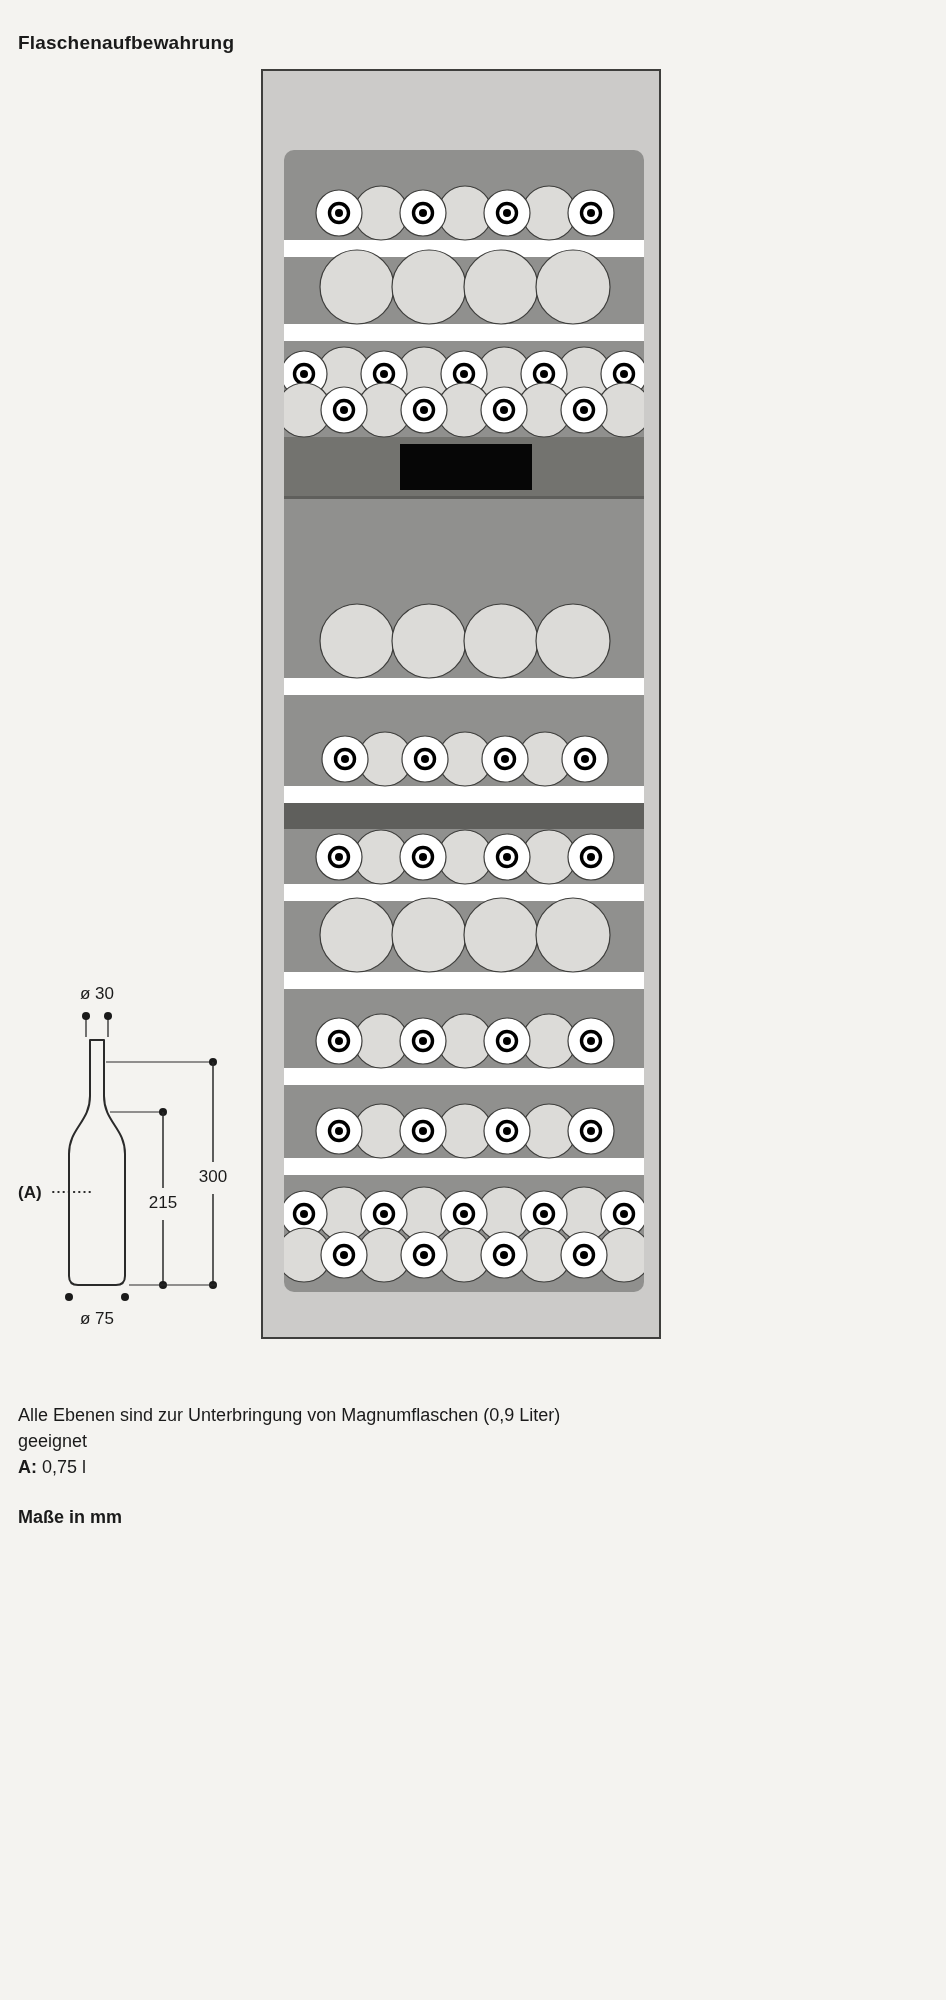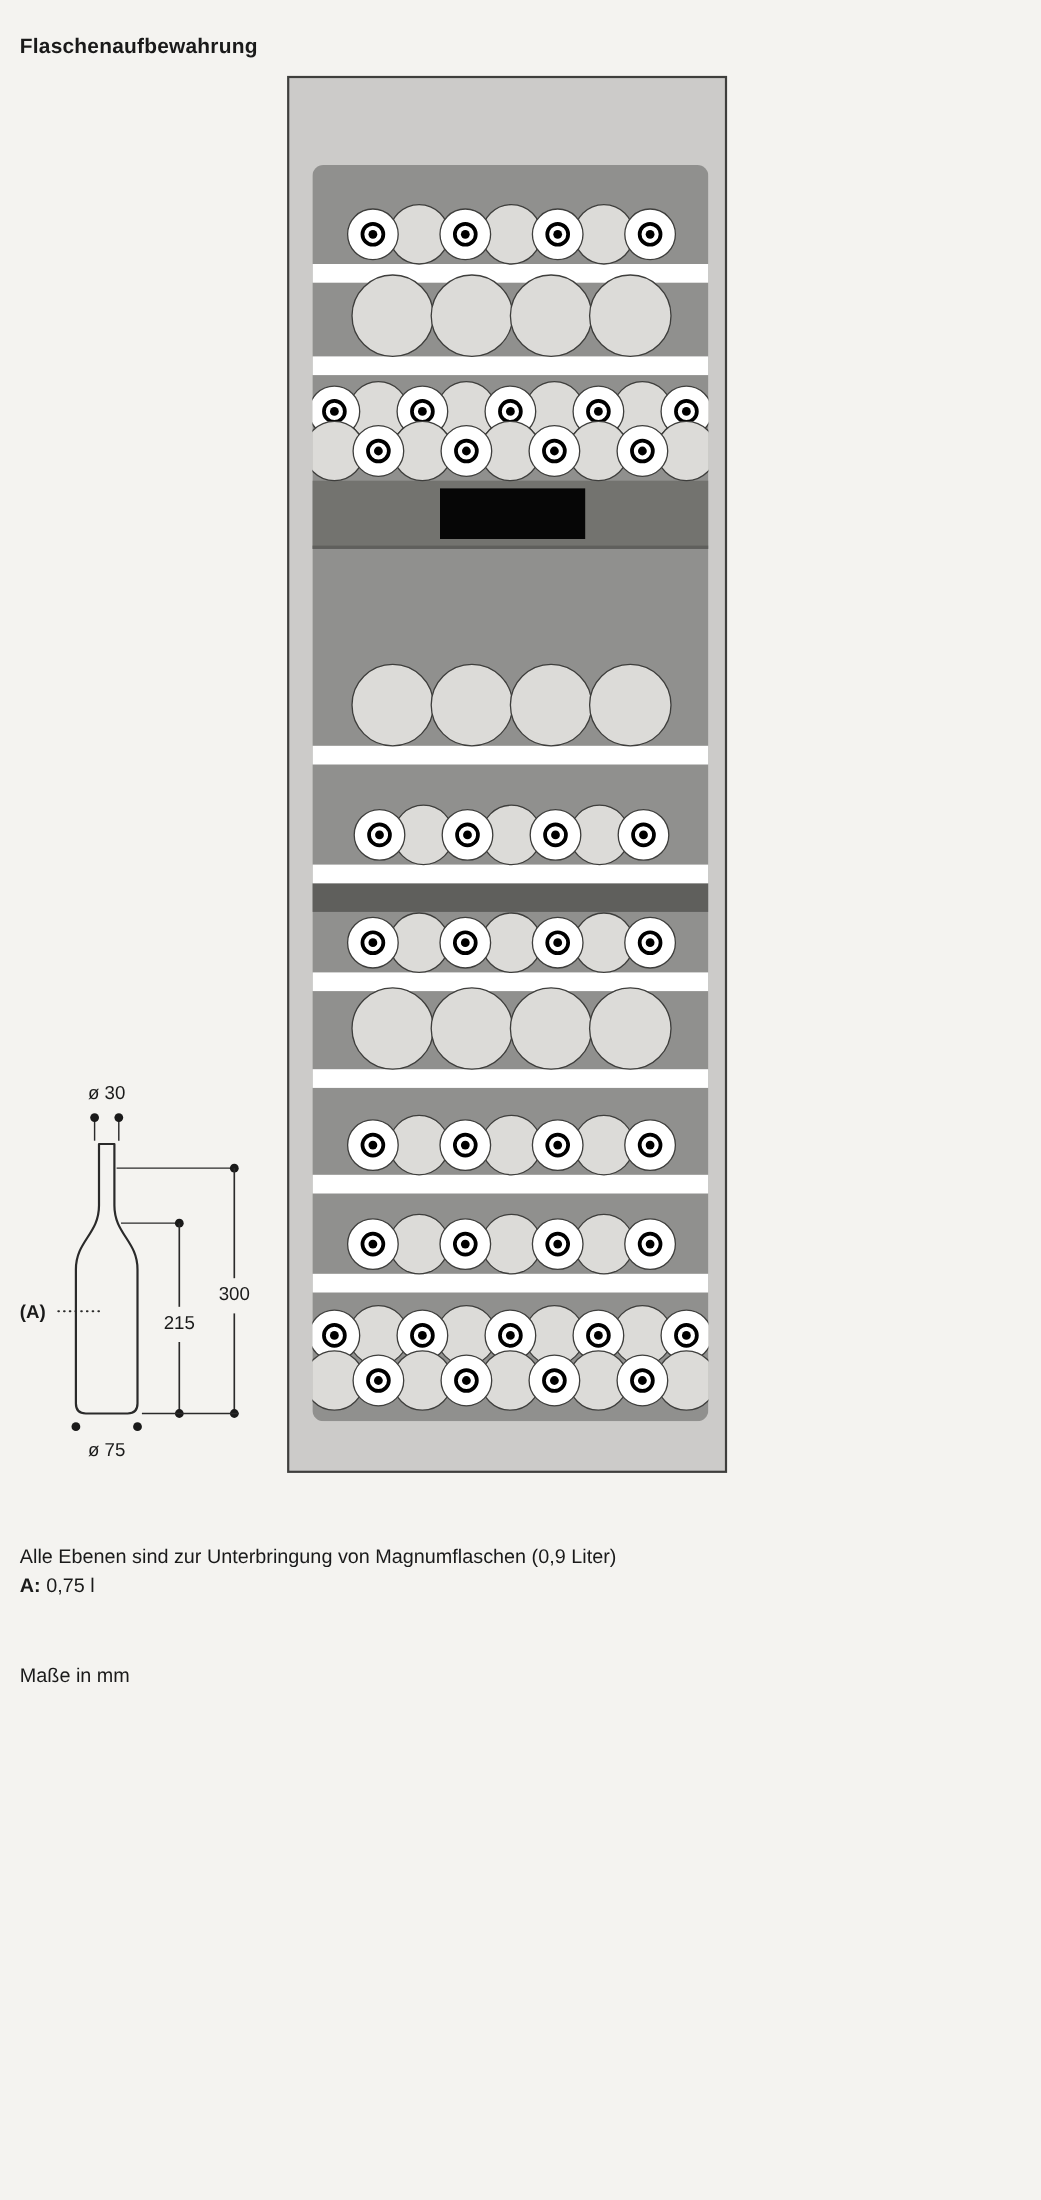--- a/index.html
+++ b/index.html
@@ -27,21 +27,22 @@
     top: 0;
   }
   .notes {
     position: absolute;
     left: 18px;
     top: 1402px;
     font-size: 18px;
     line-height: 26px;
   }
   .units {
-    margin-top: 56px;
+    margin-top: 24px;
+    font-weight: bold;
   }
   .b { font-weight: bold; }
   .note-a-value { margin-left: 5px; }
   text { font-family: "Liberation Sans", sans-serif; }
 </style>
 </head>
 <body>
 
 <div class="page">
 
@@ -262,19 +263,20 @@
       <line x1="129" y1="1285" x2="217" y2="1285" stroke="#2a2a2a" stroke-width="1.2"></line>
 
       <circle cx="69" cy="1297" r="4" fill="#1a1a1a"></circle>
       <circle cx="125" cy="1297" r="4" fill="#1a1a1a"></circle>
       <text x="97" y="1324" text-anchor="middle">ø 75</text>
     </g>
   </svg>
 
   <div class="notes">
     <div>Alle Ebenen sind zur Unterbringung von Magnumflaschen (0,9 Liter)</div>
+    <div>geeignet</div>
     <div>
       <span class="b">A:</span><span class="note-a-value">0,75 l</span>
     </div>
     <div class="units">Maße in mm</div>
   </div>
 
 </div>
 
 </body></html>

